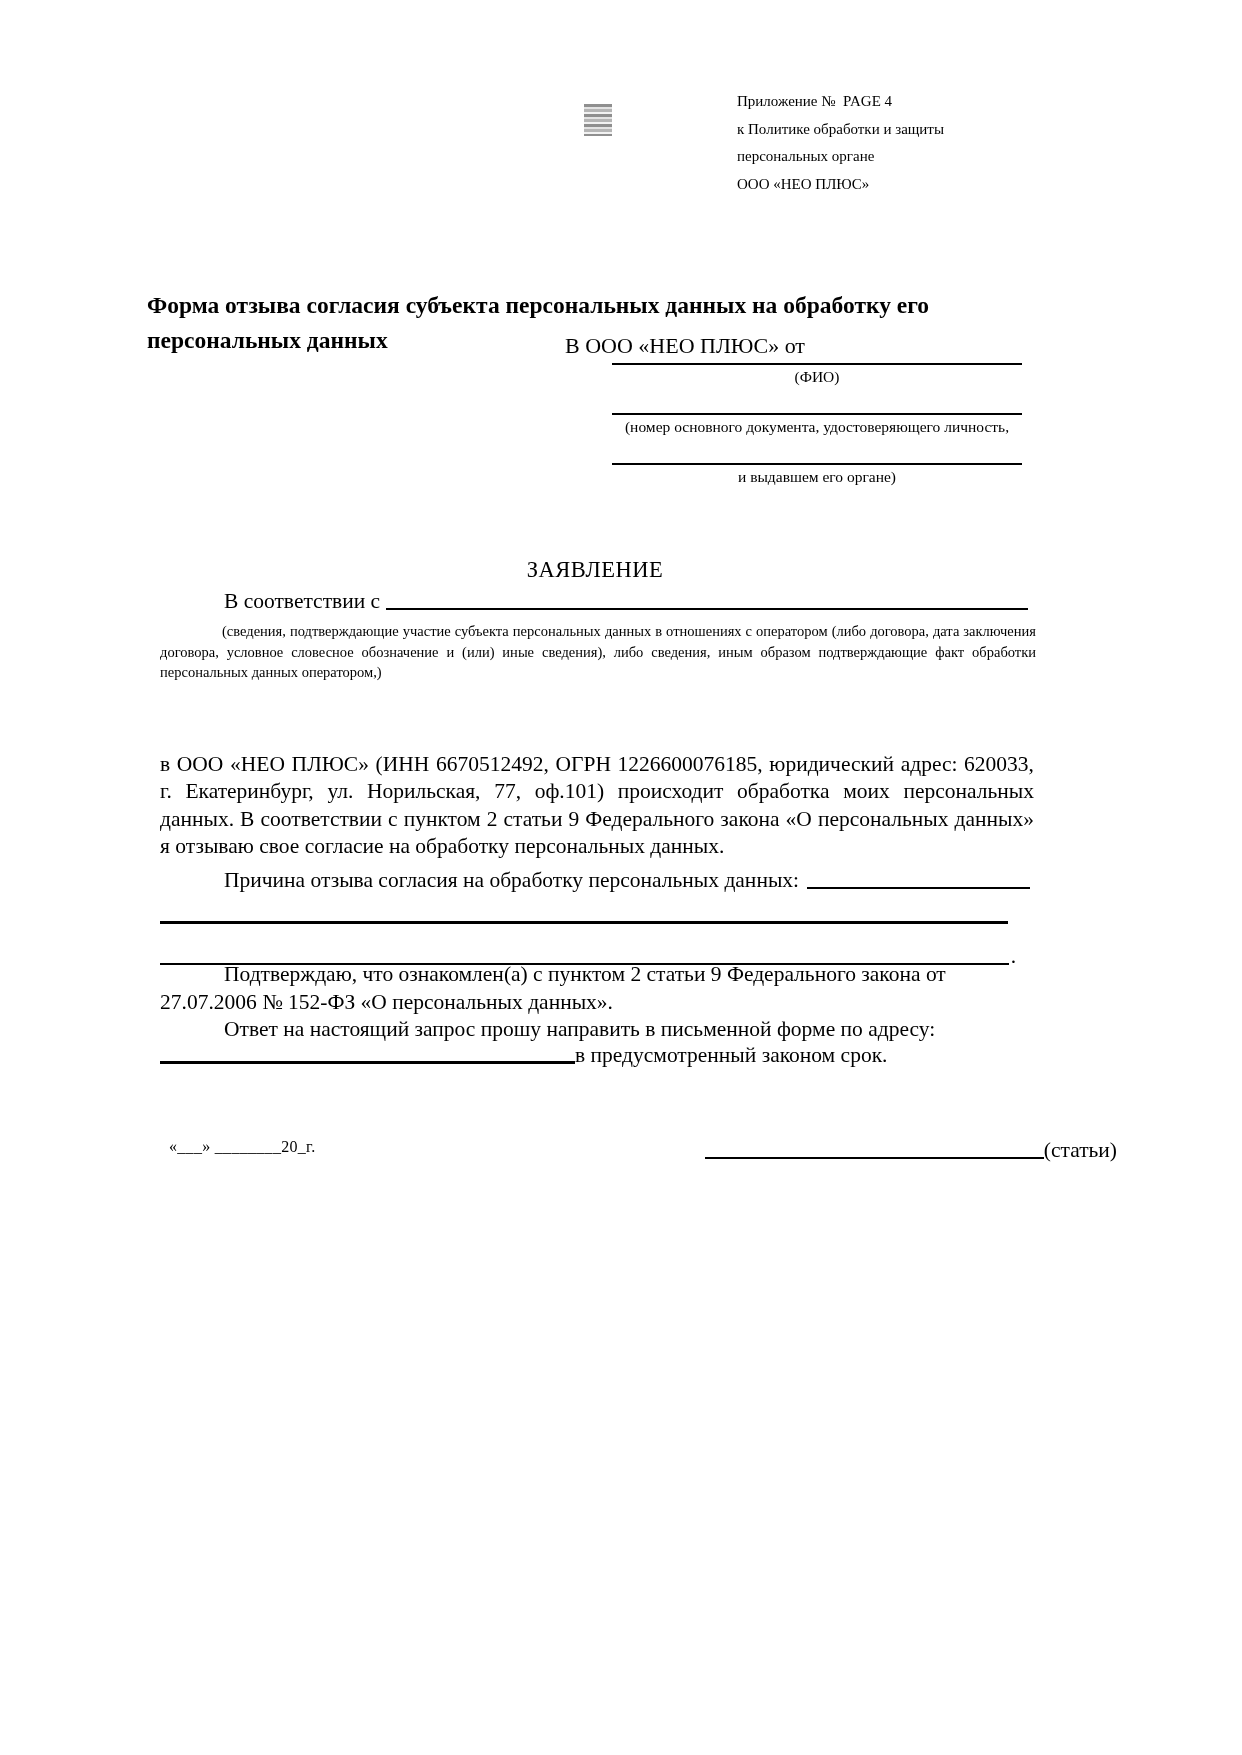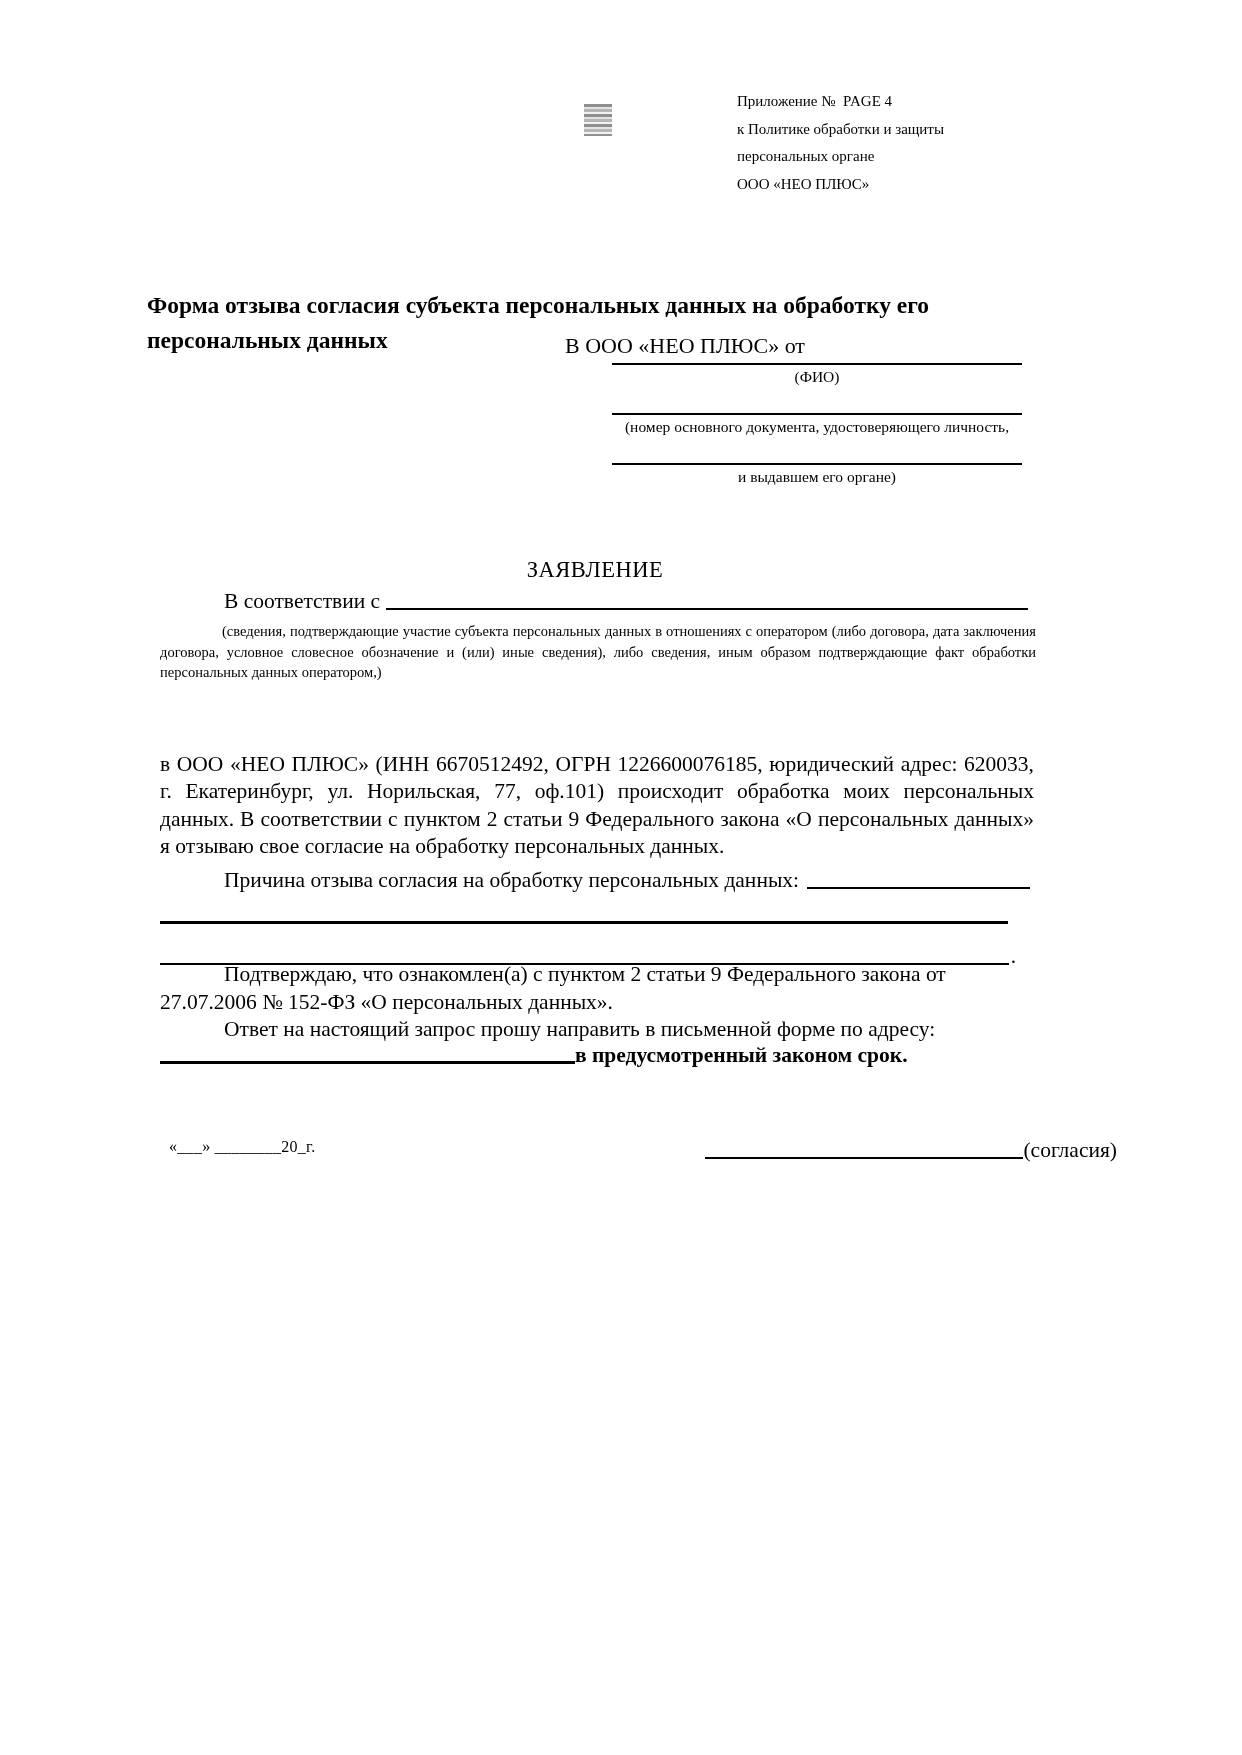--- a/index.html
+++ b/index.html
@@ -48,21 +48,21 @@
   .rule-wide-1 { left:160px; top:921px; width:848px; border-top:3.5px solid #000; height:0; }
   .rule2-row { left:160px; top:944px; width:856px; font-size:21.5px; }
   .rule2-row .fill-rule { border-bottom-width:2.5px; }
   .terminator { padding-left:2px; }
 
   .confirm-par { left:160px; top:961px; width:874px; font-size:21.5px; line-height:27.5px; text-indent:64px; }
 
   .reply-par { left:160px; top:1017px; width:874px; font-size:21.5px; text-indent:64px; }
   .reply-row { left:160px; top:1043px; width:874px; font-size:21.5px; }
   .address-rule { width:415px; border-bottom:3px solid #000; margin-bottom:4px; }
-  .reply-suffix { white-space:nowrap;font-weight:bold; }
+  .reply-suffix { white-space:nowrap; }
 
   .sig-date { left:169px; top:1138px; font-size:16px; letter-spacing:0.3px; }
   .sig-right { left:705px; top:1138px; width:412px; font-size:21.5px; }
   .sig-rule { flex:1; border-bottom:2px solid #000; margin-bottom:4px; }
   .sig-caption { white-space:nowrap; }
 </style>
 </head>
 <body>
 
 <div class="page">
@@ -124,16 +124,16 @@
 
   <div class="abs reply-row flex-row">
     <span class="address-rule"></span>
     <span class="reply-suffix">в предусмотренный законом срок.</span>
   </div>
 
   <div class="abs sig-date">«___» ________20_г.</div>
 
   <div class="abs sig-right flex-row">
     <span class="sig-rule"></span>
-    <span class="sig-caption">(согласия)</span>
+    <span class="sig-caption">(статьи)</span>
   </div>
 
 </div>
 
 </body></html>

